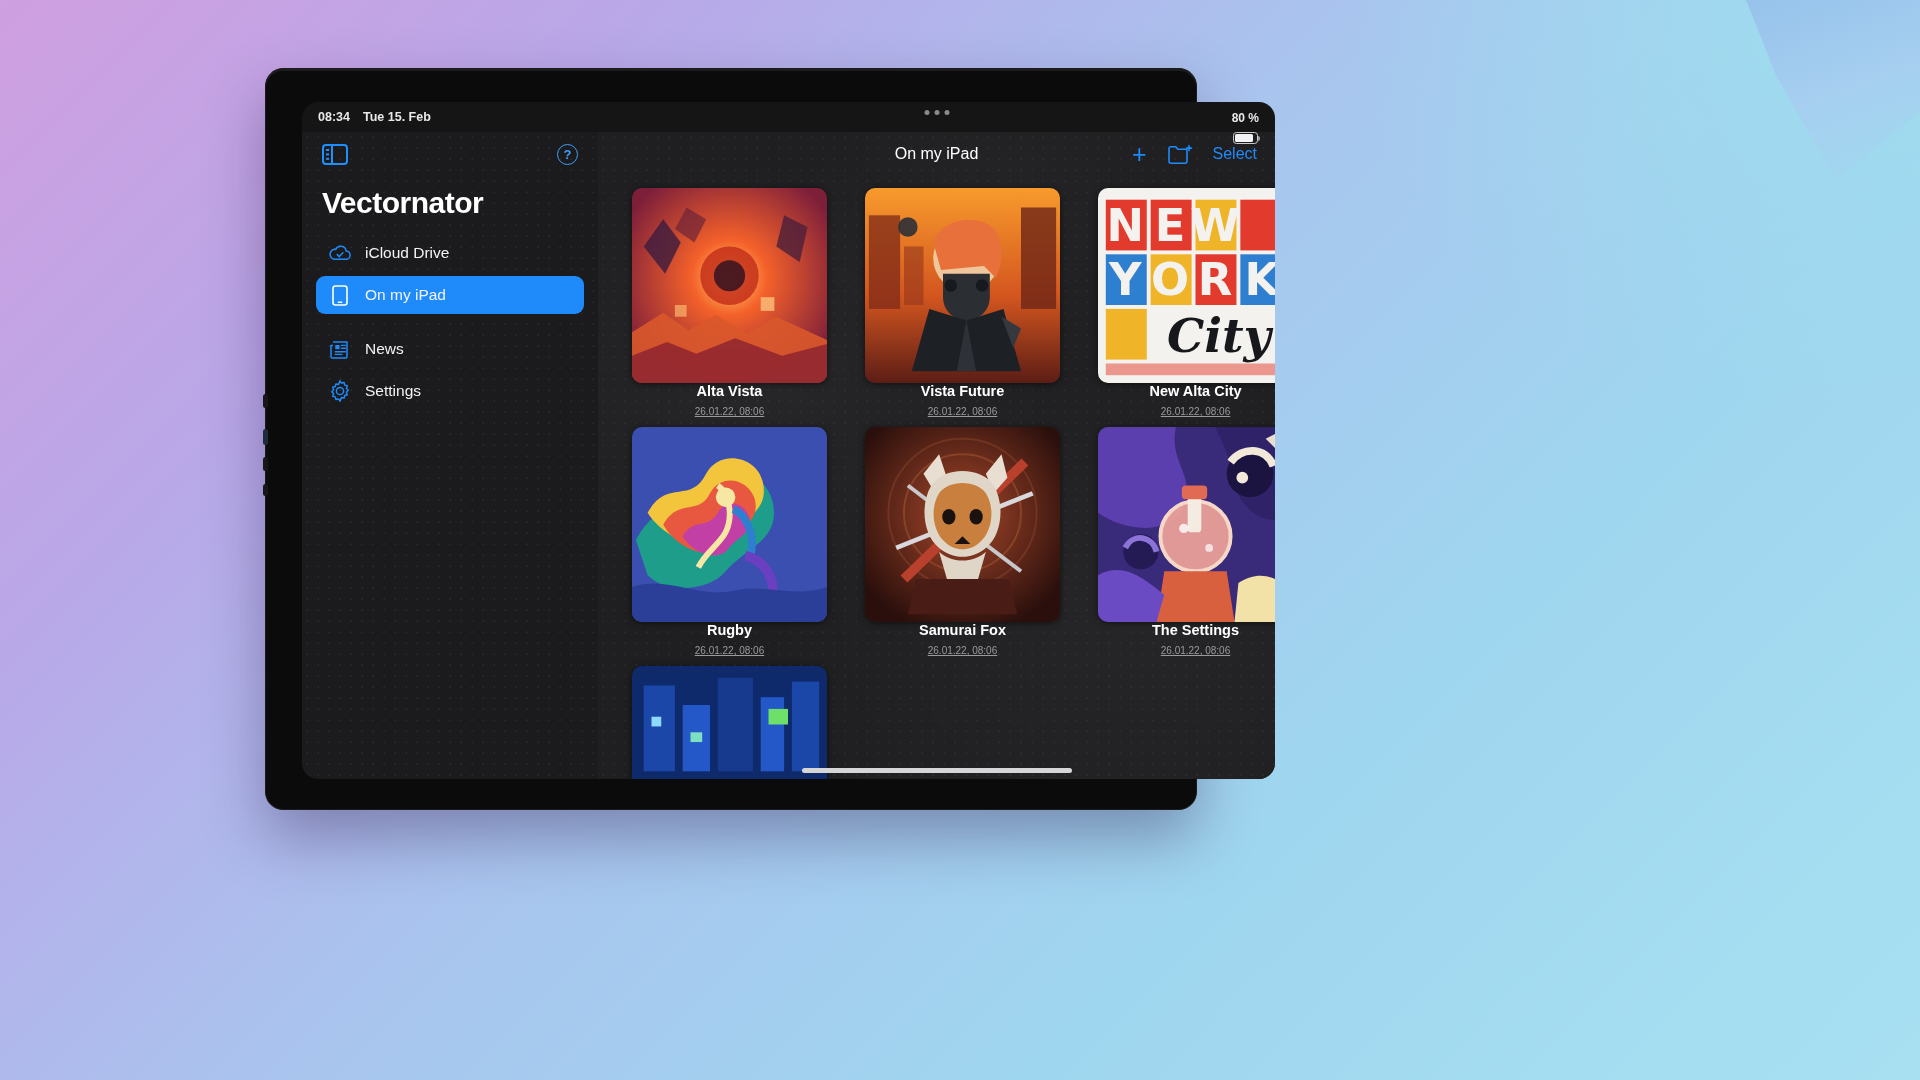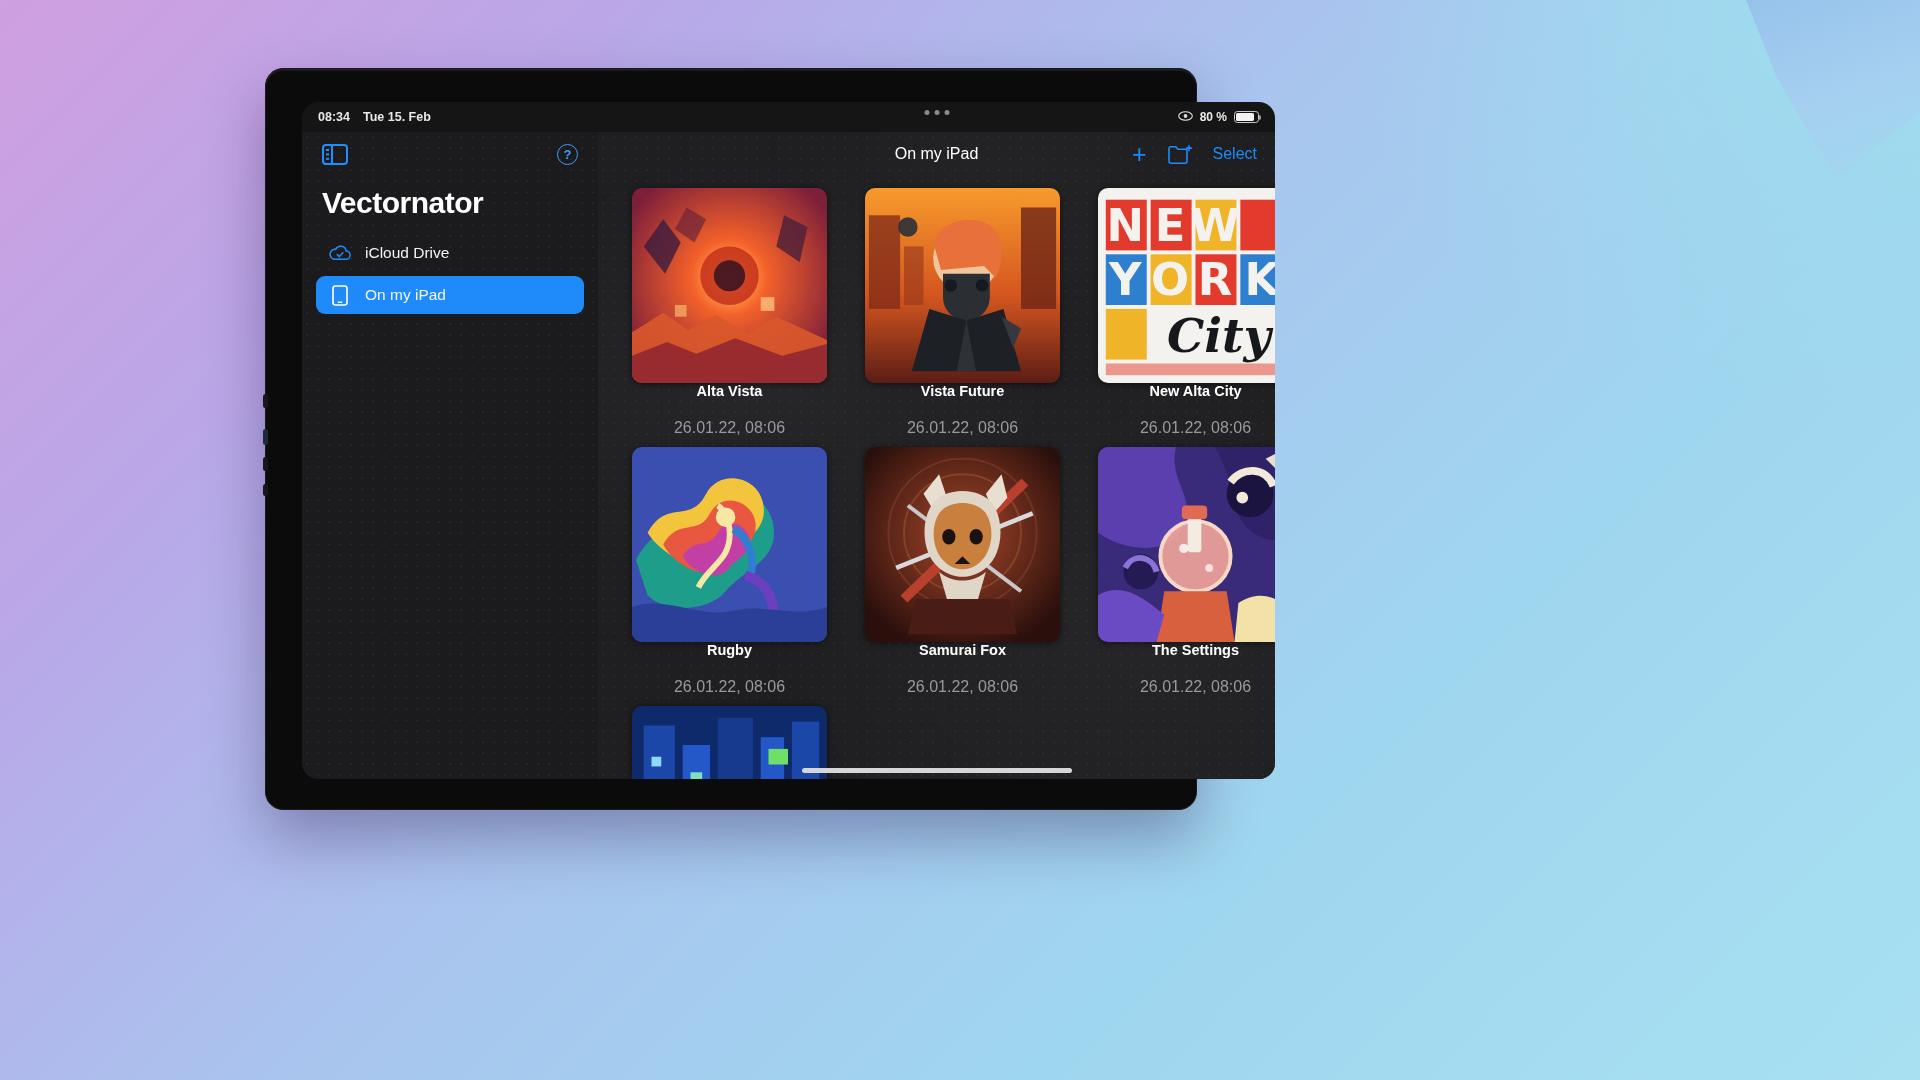--- a/index.html
+++ b/index.html
@@ -36,21 +36,21 @@
     display:flex; flex-direction:column;
   }
 
   
   .statusbar{
     height:30px; flex:0 0 30px; display:flex; align-items:center;
     padding:0 16px; color:#e9e9ea; font-size:12.5px; font-weight:600;
     position:relative; z-index:40;
   }
   .sb-left{ display:flex; gap:13px; align-items:center; }
-  .sb-right{ margin-left:auto; display:flex; gap:7px; align-items:center; font-size:12px; }
+  .sb-right{ margin-left:auto; display:flex; gap:7px; align-items:center; font-size:12px;flex-direction:column; }
   .batt{ width:25px; height:12px; border:1.4px solid #c9c9cb; border-radius:3.4px; position:relative; }
   .batt::after{ content:""; position:absolute; right:-3.4px; top:3.2px; width:2px; height:5px; background:#9c9c9e; border-radius:0 2px 2px 0;}
   .batt i{ position:absolute; left:1.3px; top:1.3px; bottom:1.3px; width:76%; background:#f2f2f4; border-radius:1.6px; display:block;}
 
   .body-row{ flex:1; display:flex; min-height:0; }
 
   
   .sidebar{
     width:296px; flex:0 0 296px; background:#1b1b1d; padding:0 14px;
     display:flex; flex-direction:column;
@@ -109,21 +109,21 @@
 
   .grid-wrap{ flex:1; overflow:hidden; position:relative; z-index:10; padding:12px 34px 0; }
   .grid{ display:grid; grid-template-columns:repeat(3,1fr); gap:10px 38px; }
   .card{ display:flex; flex-direction:column; align-items:center; }
   .thumb{
     width:195px; height:195px; border-radius:10px; overflow:hidden;
     box-shadow:0 1px 6px rgba(0,0,0,.55);
   }
   .thumb svg{ display:block; width:100%; height:100%; }
   .c-name{ color:#fff; font-size:14.5px; font-weight:700; margin-top:0; }
-  .c-date{ color:#9a9a9e; font-size:16px; margin-top:20px; }
+  .c-date{ color:#9a9a9e; font-size:10px; margin-top:7px;text-decoration:underline; }
 
   .scrollbar{
     position:absolute; bottom:6px; left:50%; transform:translateX(-50%);
     width:270px; height:5px; border-radius:3px; background:#d6d6d8; z-index:30;
   }
 </style>
 </head>
 <body>
 
 <div class="bg-accent"></div>
@@ -182,21 +182,40 @@
             <svg width="16" height="21" viewBox="0 0 16 21">
                 <rect x="1" y="1" width="14" height="19" rx="2.4" fill="none" stroke="#fff" stroke-width="1.6"></rect>
                 <rect x="5.6" y="16.4" width="4.8" height="1.5" rx=".75" fill="#fff"></rect>
               </svg>
           </span>
           <span>On my iPad</span>
         </div>
 
         <div class="nav-gap"></div>
 
-
+        <div class="nav-item">
+          <span class="ic">
+            <svg width="24" height="20" viewBox="0 0 24 20">
+                <path d="M5 3h14v14.2a1.8 1.8 0 0 1-1.8 1.8H4.6A1.6 1.6 0 0 1 3 17.4V6.6h2" fill="none" stroke="#1f8bfb" stroke-width="1.5" stroke-linejoin="round"></path>
+                <rect x="7.3" y="6" width="4.2" height="4.2" fill="#1f8bfb"></rect>
+                <path d="M13.4 6.4h4M13.4 9.2h4M7.3 12.8h10M7.3 15.4h6.6" stroke="#1f8bfb" stroke-width="1.4" stroke-linecap="round"></path>
+              </svg>
+          </span>
+          <span>News</span>
+        </div>
+
+        <div class="nav-item">
+          <span class="ic">
+            <svg width="22" height="22" viewBox="0 0 22 22">
+                <path d="M11 7.4A3.6 3.6 0 1 0 11 14.6 3.6 3.6 0 0 0 11 7.4Z" fill="none" stroke="#1f8bfb" stroke-width="1.5"></path>
+                <path d="M11 .9l1.5 2.2 2.6-.6.6 2.6 2.6.7-.9 2.5 1.8 2-1.8 2 .9 2.5-2.6.7-.6 2.6-2.6-.6L11 21.1 9.5 18.9l-2.6.6-.6-2.6-2.6-.7.9-2.5-1.8-2 1.8-2-.9-2.5 2.6-.7.6-2.6 2.6.6Z" fill="none" stroke="#1f8bfb" stroke-width="1.5" stroke-linejoin="round"></path>
+              </svg>
+          </span>
+          <span>Settings</span>
+        </div>
       </div>
 
       <div class="main">
         <div class="toolbar">
           <div class="multitask">
             <span></span>
               <span></span>
               <span></span>
           </div>
           <div class="tb-title">On my iPad</div>

